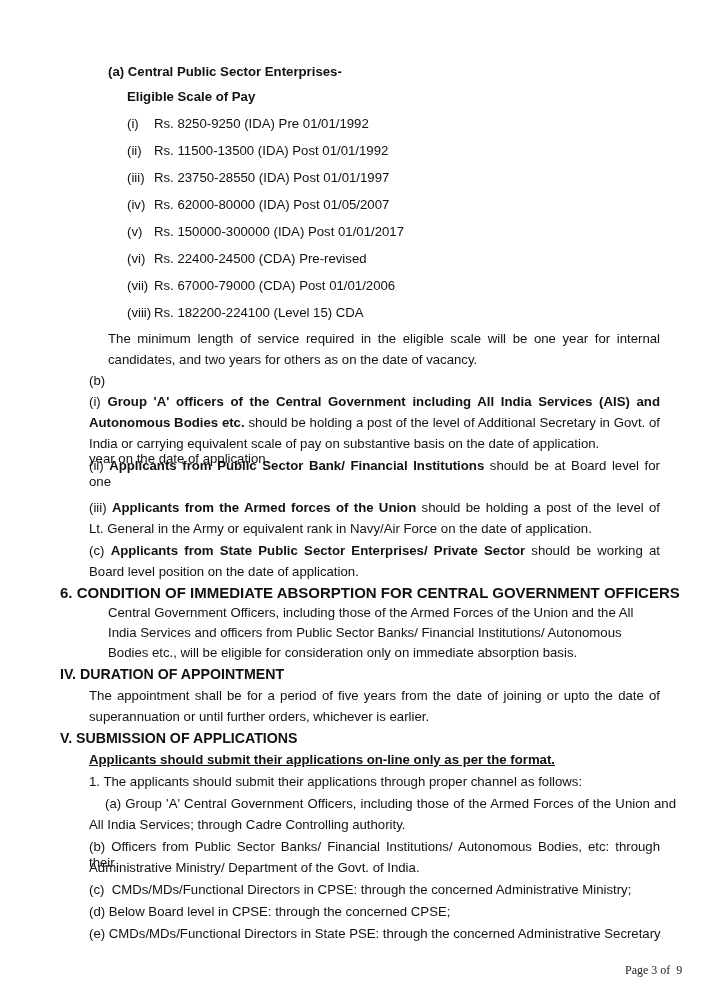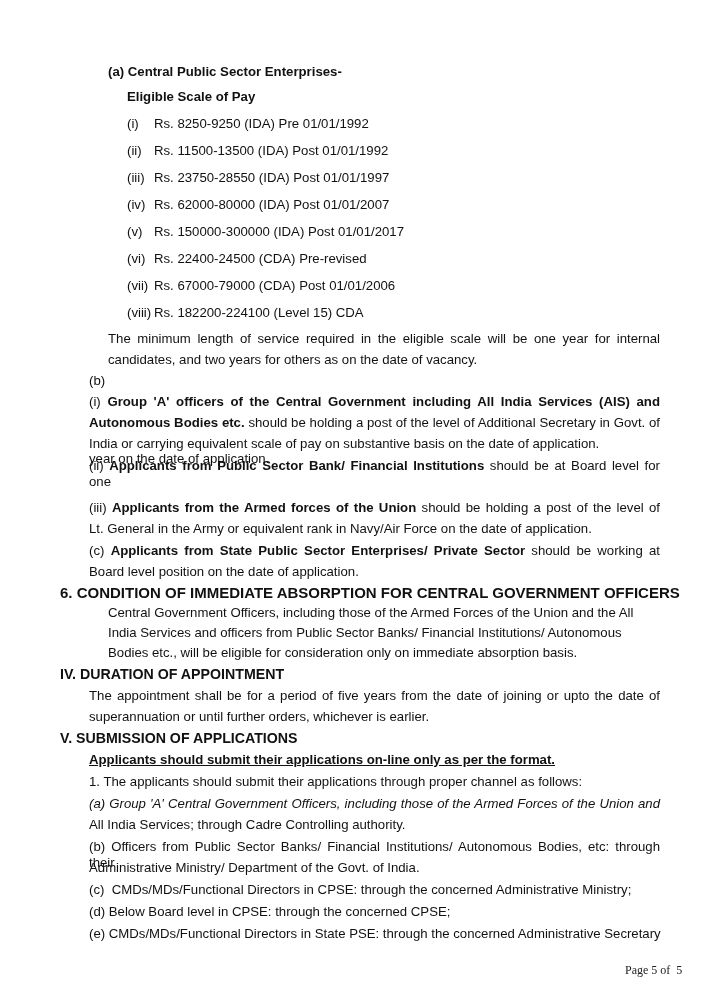--- a/index.html
+++ b/index.html
@@ -15,21 +15,21 @@
 </head>
 <body>
 
 <div class="line b" style="left:108px; top:64px;">(a) Central Public Sector Enterprises-</div>
 <div class="line b" style="left:127px; top:89px;">Eligible Scale of Pay</div>
 
 <div>
   <div class="line" style="left:127px; top:116px;"><span class="num">(i)</span><span>Rs. 8250-9250 (IDA) Pre 01/01/1992</span></div>
   <div class="line" style="left:127px; top:143px;"><span class="num">(ii)</span><span>Rs. 11500-13500 (IDA) Post 01/01/1992</span></div>
   <div class="line" style="left:127px; top:170px;"><span class="num">(iii)</span><span>Rs. 23750-28550 (IDA) Post 01/01/1997</span></div>
-  <div class="line" style="left:127px; top:197px;"><span class="num">(iv)</span><span>Rs. 62000-80000 (IDA) Post 01/01/2007</span></div>
+  <div class="line" style="left:127px; top:197px;"><span class="num">(iv)</span><span>Rs. 62000-80000 (IDA) Post 01/05/2007</span></div>
   <div class="line" style="left:127px; top:224px;"><span class="num">(v)</span><span>Rs. 150000-300000 (IDA) Post 01/01/2017</span></div>
   <div class="line" style="left:127px; top:251px;"><span class="num">(vi)</span><span>Rs. 22400-24500 (CDA) Pre-revised</span></div>
   <div class="line" style="left:127px; top:278px;"><span class="num">(vii)</span><span>Rs. 67000-79000 (CDA) Post 01/01/2006</span></div>
   <div class="line" style="left:127px; top:305px;"><span class="num">(viii)</span><span>Rs. 182200-224100 (Level 15) CDA</span></div>
 </div>
 
 <div class="line j" style="left:108px; top:331px; width:552px;">The minimum length of service required in the eligible scale will be one year for internal</div>
 <div class="line" style="left:108px; top:352px;">candidates, and two years for others as on the date of vacancy.</div>
 
 <div class="line" style="left:89px; top:373px;">(b)</div>
@@ -52,21 +52,21 @@
 <div class="line" style="left:108px; top:625px;">India Services and officers from Public Sector Banks/ Financial Institutions/ Autonomous</div>
 <div class="line" style="left:108px; top:645px;">Bodies etc., will be eligible for consideration only on immediate absorption basis.</div>
 
 <div class="line h" style="left:60px; top:666px;">IV. DURATION OF APPOINTMENT</div>
 <div class="line j" style="left:89px; top:688px; width:571px;">The appointment shall be for a period of five years from the date of joining or upto the date of</div>
 <div class="line" style="left:89px; top:709px;">superannuation or until further orders, whichever is earlier.</div>
 
 <div class="line h" style="left:60px; top:730px;">V. SUBMISSION OF APPLICATIONS</div>
 <div class="line b" style="left:89px; top:752px;text-decoration:underline;">Applicants should submit their applications on-line only as per the format.</div>
 <div class="line" style="left:89px; top:774px;">1. The applicants should submit their applications through proper channel as follows:</div>
-<div class="line j" style="left:89px; top:796px; width:571px;font-style:italic;">(a) Group 'A' Central Government Officers, including those of the Armed Forces of the Union and</div>
+<div class="line j" style="left:105px; top:796px; width:571px;">(a) Group 'A' Central Government Officers, including those of the Armed Forces of the Union and</div>
 <div class="line" style="left:89px; top:817px;">All India Services; through Cadre Controlling authority.</div>
 <div class="line j" style="left:89px; top:839px; width:571px;">(b) Officers from Public Sector Banks/ Financial Institutions/ Autonomous Bodies, etc: through their</div>
 <div class="line" style="left:89px; top:860px;">Administrative Ministry/ Department of the Govt. of India.</div>
 <div class="line" style="left:89px; top:882px; white-space:pre;">(c)  CMDs/MDs/Functional Directors in CPSE: through the concerned Administrative Ministry;</div>
 <div class="line" style="left:89px; top:904px;">(d) Below Board level in CPSE: through the concerned CPSE;</div>
 <div class="line" style="left:89px; top:926px;">(e) CMDs/MDs/Functional Directors in State PSE: through the concerned Administrative Secretary</div>
 
-<div class="footer" style="white-space:pre;">Page 5 of  5</div>
+<div class="footer" style="white-space:pre;">Page 3 of  9</div>
 
 </body></html>

